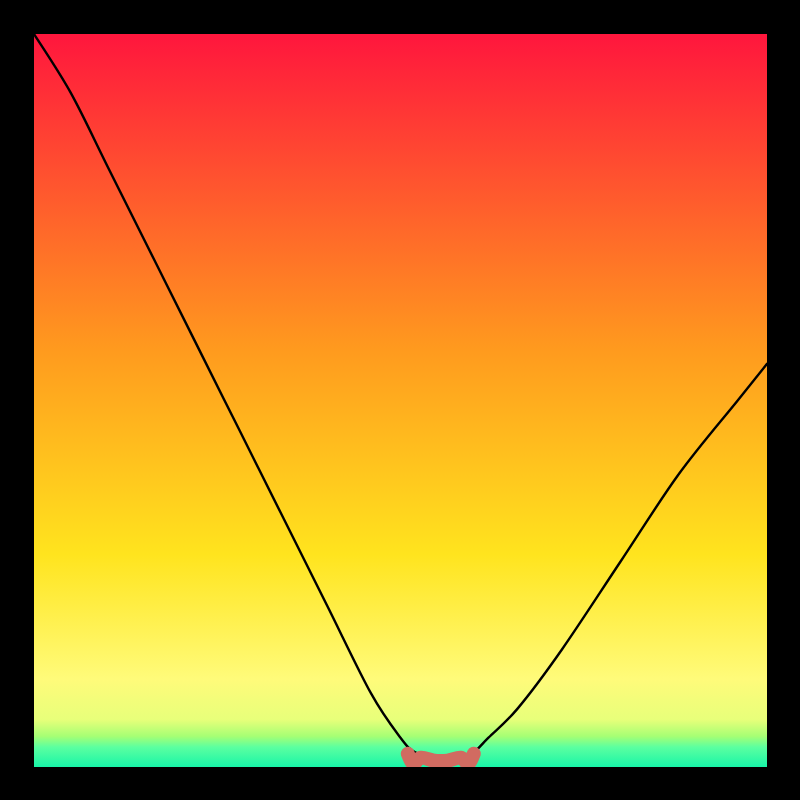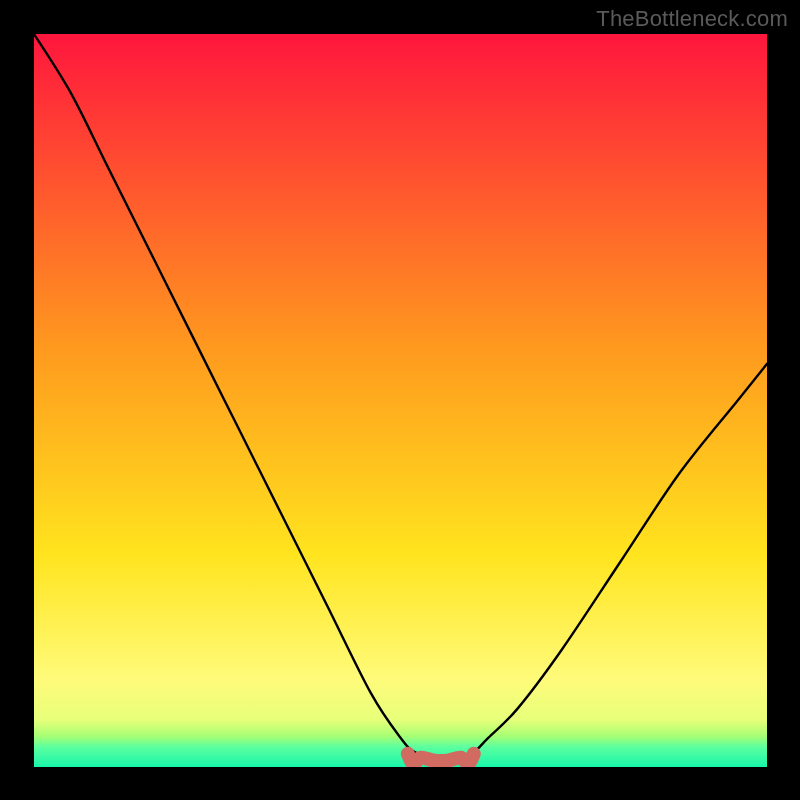--- a/index.html
+++ b/index.html
@@ -27,21 +27,20 @@
     top: 34px;
     width: 733px;
     height: 733px;
   }
   svg { display: block; }
 </style>
 </head>
 <body>
 
 <div class="frame">
-  <div class="watermark">TheBottleneck.com</div>
 
   <div class="plot">
     <svg id="chart-svg" viewBox="0 0 733 733" width="733" height="733">
       <defs>
         <linearGradient id="bg-grad" x1="0" y1="0" x2="0" y2="1">
           <stop id="g0" offset="0%" stop-color="#ff163d"></stop>
           <stop id="g1" offset="43%" stop-color="#ff9a1e"></stop>
           <stop id="g2" offset="71%" stop-color="#ffe41e"></stop>
           <stop id="g3" offset="88%" stop-color="#fffb7a"></stop>
           <stop id="g4" offset="93.5%" stop-color="#e8ff7a"></stop>

